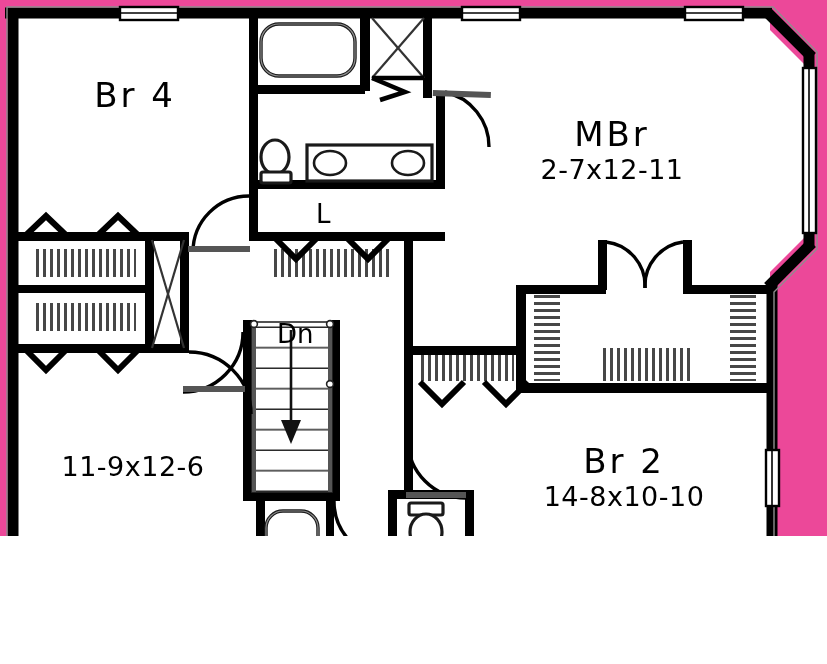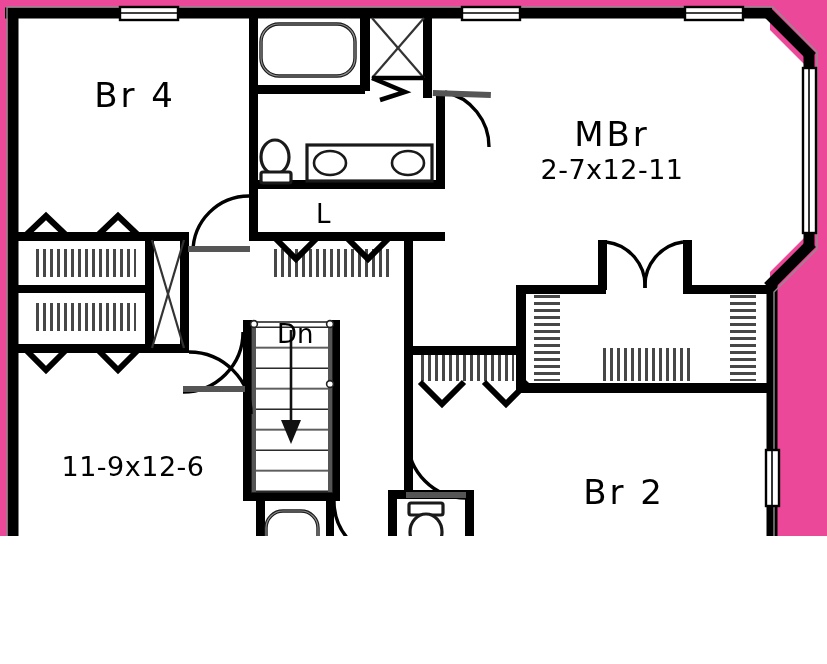--- a/index.html
+++ b/index.html
@@ -341,21 +341,22 @@
 
 <div class="room-label" style="left:612px; top:96px; transform:translateX(-50%);margin-top:21px;">
   <div class="room-name">MBr</div>
   <div class="room-dims">2-7x12-11</div>
 </div>
 
 <div class="room-label" style="left:133px; top:450px; transform:translateX(-50%);">
   <div class="room-dims">11-9x12-6</div>
 </div>
 
-<div class="room-label" style="left:624px; top:475px; transform:translateX(-50%);">
+<div class="room-label" style="left:624px; top:444px; transform:translateX(-50%);">
   <div class="room-name">Br  2</div>
+  <div class="room-dims">14-8x10-10</div>
 </div>
 
 <div class="mini-label" style="left:316px; top:199px;">L</div>
 
 <div class="mini-label" style="left:277px; top:286px;margin-top:33px;">Dn</div>
 
 </div>
 
 </body></html>

